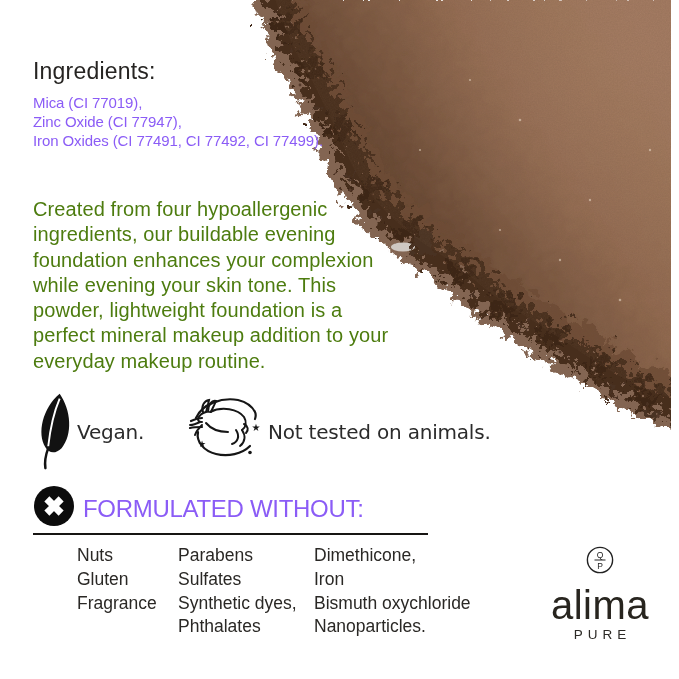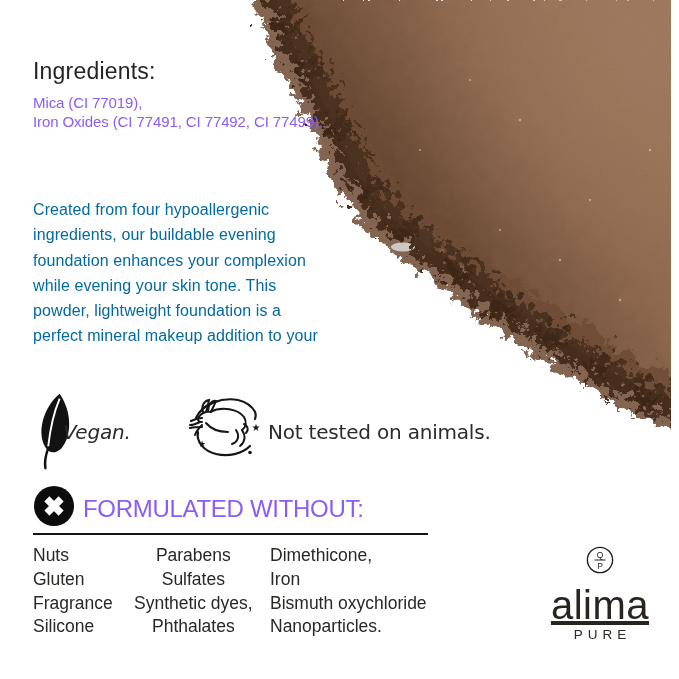--- a/index.html
+++ b/index.html
@@ -6,33 +6,33 @@
   #canvas{
     position:relative;width:671px;height:679px;overflow:hidden;
     background:#ffffff;
     font-family:"Liberation Sans",sans-serif;
     -webkit-font-smoothing:antialiased;
   }
   .abs{position:absolute;}
   
   .ing-heading{left:33px;top:58px;font-size:23px;color:#262422;letter-spacing:.2px;}
   .ing-list{left:33px;top:93px;font-size:15px;line-height:19px;color:#8b5cf6;letter-spacing:-.1px;}
-  .desc{left:33px;top:197px;font-size:16px;line-height:25.3px;color:#0369a1;letter-spacing:.1px;}
+  .desc{left:33px;top:197px;font-size:20px;line-height:25.3px;color:#4d7c0f;letter-spacing:.1px;}
   .desc div,.ing-list div{white-space:nowrap;}
   .claim-label{font-family:"DejaVu Sans",sans-serif;font-size:20px;color:#2b2b2b;letter-spacing:-.2px;}
-  .vegan-label{left:63px;top:420px;font-style:italic;}
+  .vegan-label{left:77px;top:420px;}
   .nta-label{left:268px;top:420px;text-align:center;}
   .fw-heading{left:83px;top:497px;font-size:24px;line-height:24px;color:#8b5cf6;letter-spacing:-.3px;white-space:nowrap;}
   .fw-rule{left:33px;top:533px;width:395px;height:2px;background:#171513;}
-  .fw-col{top:544px;font-size:17.5px;line-height:23.8px;color:#2a2825;}
+  .fw-col{top:544px;font-size:17.5px;line-height:23.8px;color:#2a2825;margin-left:44px;}
   .fw-col div{white-space:nowrap;}
-  .fw-col1{left:33px;} .fw-col2{left:134px;text-align:center;} .fw-col3{left:270px;}
+  .fw-col1{left:33px;} .fw-col2{left:134px;} .fw-col3{left:270px;}
   
   .logo{left:538px;top:545px;width:124px;text-align:center;color:#28251f;}
-  .logo .wordmark{font-size:40px;line-height:38px;letter-spacing:.5px;margin-top:7px;text-decoration:underline;}
+  .logo .wordmark{font-size:40px;line-height:38px;letter-spacing:.5px;margin-top:7px;}
   .logo .tagline{font-size:13.5px;letter-spacing:5px;margin-top:3px;text-indent:5px;color:#2c2a26;text-align:center;}
   .icon-slot{display:inline-block;}
 </style>
 </head>
 <body>
 
 <div id="canvas">
 
   <svg class="abs" style="left:0;top:0;" width="679" height="679" viewBox="0 0 679 679" aria-hidden="true">
     <defs>
@@ -127,30 +127,32 @@
       <circle cx="420" cy="150" r="1.1"></circle>
         <circle cx="560" cy="260" r="1.2"></circle>
       <circle cx="650" cy="150" r="1.2"></circle>
         <circle cx="500" cy="230" r="1.1"></circle>
     </g>
   </svg>
 
   <div class="abs ing-heading">Ingredients:</div>
   <div class="abs ing-list">
     <div>Mica (CI 77019),</div>
+    <div>Zinc Oxide (CI 77947),</div>
     <div>Iron Oxides (CI 77491, CI 77492, CI 77499).</div>
   </div>
 
   <div class="abs desc">
     <div>Created from four hypoallergenic</div>
     <div>ingredients, our buildable evening</div>
     <div>foundation enhances your complexion</div>
     <div>while evening your skin tone. This</div>
     <div>powder, lightweight foundation is a</div>
     <div>perfect mineral makeup addition to your</div>
+    <div>everyday makeup routine.</div>
   </div>
 
   <svg class="abs" style="left:33px;top:391px;" width="40" height="80" viewBox="0 0 42 80" aria-hidden="true">
     <path d="M28,1 C40,18 42,44 30,58 C24,64 17,64 13,57 C4,43 10,16 28,1 Z" fill="#121212"></path>
     <path d="M16,56 C18,38 22,20 28,6" fill="none" stroke="#ffffff" stroke-width="2"></path>
     <path d="M16,58 C13,66 12,72 13,79" fill="none" stroke="#121212" stroke-width="2.6" stroke-linecap="round"></path>
   </svg>
   <div class="abs claim-label vegan-label">Vegan.</div>
 
   <svg class="abs" style="left:188px;top:396px;" width="75" height="66" viewBox="0 0 75 66" aria-hidden="true">
@@ -185,21 +187,20 @@
     <circle cx="21" cy="21" r="21" fill="#0c0c0c"></circle>
     <path d="M13.5,13.5 L28.5,28.5 M28.5,13.5 L13.5,28.5" stroke="#ffffff" stroke-width="7.5" stroke-linecap="butt"></path>
   </svg>
   <div class="abs fw-heading">FORMULATED WITHOUT:</div>
   <div class="abs fw-rule"></div>
 
   <div class="abs fw-col fw-col1">
     <div>Nuts</div>
     <div>Gluten</div>
     <div>Fragrance</div>
-    <div>Silicone</div>
   </div>
   <div class="abs fw-col fw-col2">
     <div>Parabens</div>
     <div>Sulfates</div>
     <div>Synthetic dyes,</div>
     <div>Phthalates</div>
   </div>
   <div class="abs fw-col fw-col3">
     <div>Dimethicone,</div>
     <div>Iron</div>

